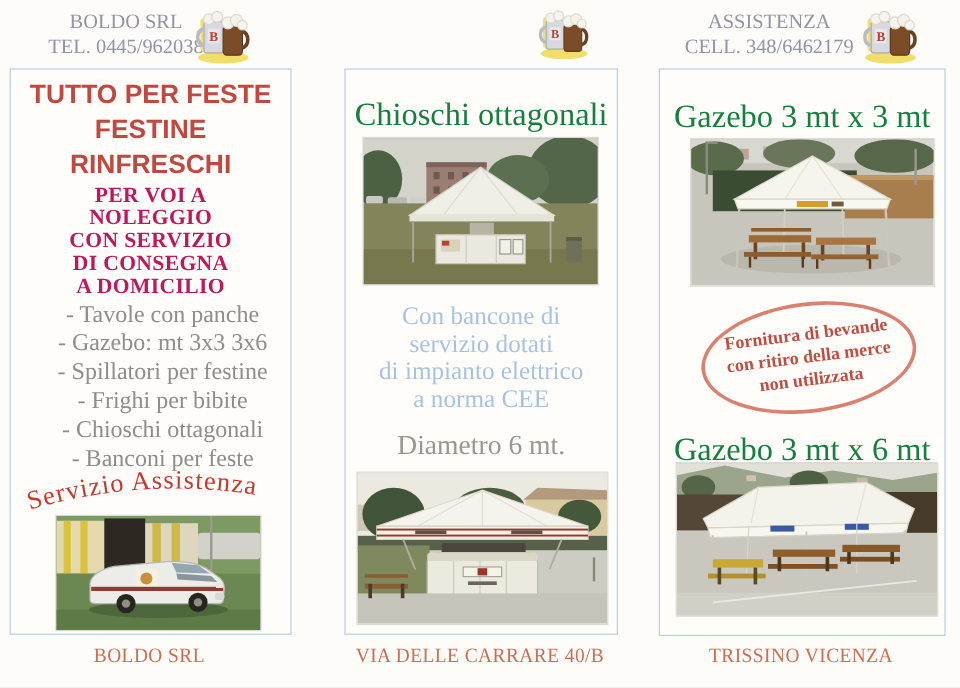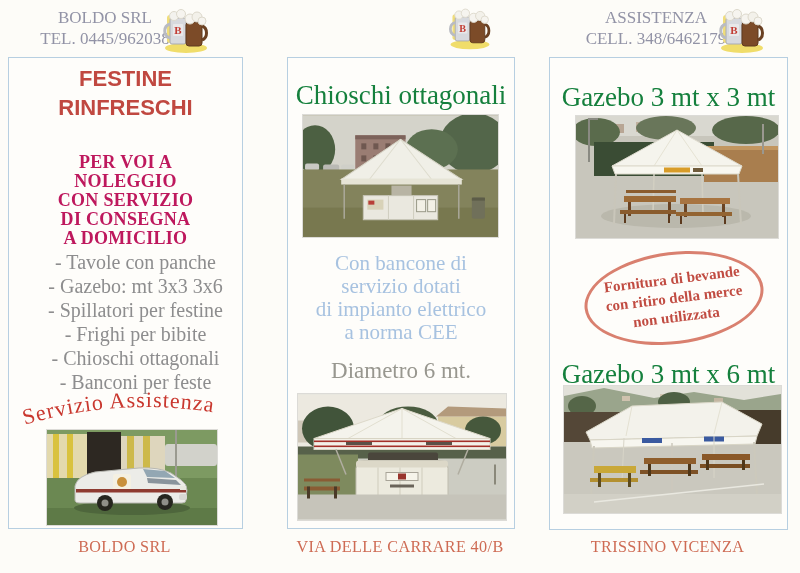--- a/index.html
+++ b/index.html
@@ -36,21 +36,21 @@
 </head>
 <body>
 
 <div class="page">
 
   <div class="abs hdr" style="left:20px;top:7px;width:170px;">
     <div>BOLDO SRL</div>
     <div>TEL. 0445/962038</div>
   </div>
 
-  <div class="abs hdr" style="left:571px;top:7px;width:170px;">
+  <div class="abs hdr" style="left:556px;top:7px;width:170px;">
     <div>ASSISTENZA</div>
     <div>CELL. 348/6462179</div>
   </div>
 
   <svg class="abs" style="left:160px;top:5px;" width="52" height="50" viewBox="0 0 52 48">
     <ellipse cx="26" cy="42" rx="21" ry="5" fill="#f0dd6a"></ellipse>
     <rect x="7" y="9" width="13" height="28" rx="3" fill="#f0dd7a"></rect>
     <rect x="10" y="12" width="16" height="26" rx="2" fill="#d7d9de" stroke="#a9abb2"></rect>
     <path d="M10,18 c-7,2 -7,12 0,14" fill="none" stroke="#b9bbc2" stroke-width="3"></path>
     <rect x="13" y="18" width="10" height="12" rx="1" fill="#e8e8ea"></rect>
@@ -91,20 +91,21 @@
     <circle cx="21" cy="8" r="4.5" fill="#f6f4ef" stroke="#ddd9cc"></circle>
     <rect x="26" y="16" width="16" height="24" rx="3" fill="#7c4b28" stroke="#5f3a1e"></rect>
     <path d="M42,20 c6,2 6,12 0,14" fill="none" stroke="#6a4022" stroke-width="3"></path>
     <circle cx="30" cy="13" r="5" fill="#f6f4ef" stroke="#ddd9cc"></circle>
     <circle cx="37" cy="11" r="5" fill="#f3f1ea" stroke="#ddd9cc"></circle>
     <circle cx="42" cy="15" r="4" fill="#f6f4ef" stroke="#ddd9cc"></circle>
   </svg>
 
   <div class="panel" style="left:8px;top:57px;width:233px;height:470px;">
     <div class="abs center-txt headline" style="top:6px;">
+      <div>TUTTO PER FESTE</div>
       <div>FESTINE</div>
       <div>RINFRESCHI</div>
     </div>
     <div class="abs center-txt subhead" style="top:95px;">
       <div>PER VOI A</div>
       <div>NOLEGGIO</div>
       <div>CON SERVIZIO</div>
       <div>DI CONSEGNA</div>
       <div>A DOMICILIO</div>
     </div>

